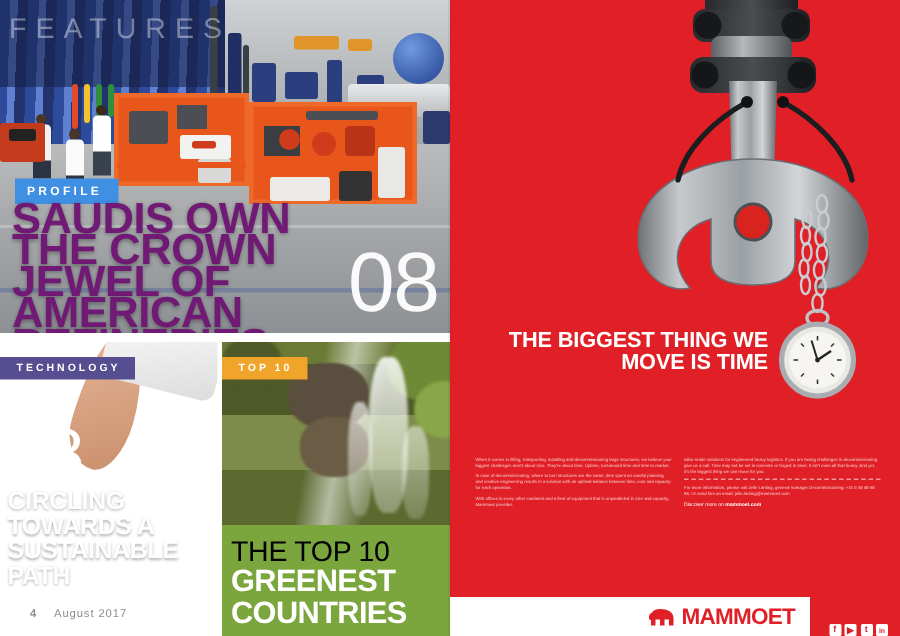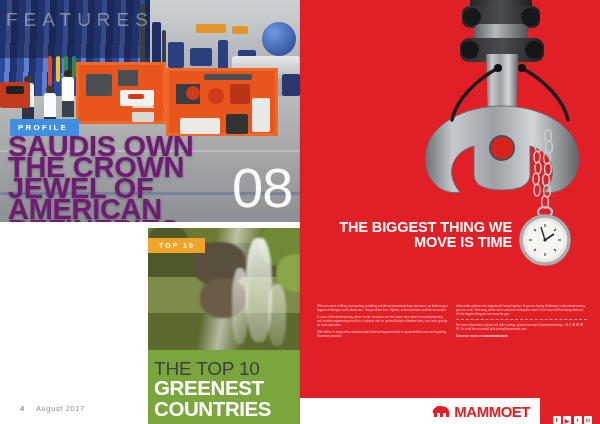--- a/index.html
+++ b/index.html
@@ -115,21 +115,21 @@
     position: absolute; left: 0; top: 10px;
     background: #f0a42a; color: #fff;
     font-size: 7px; font-weight: 700; letter-spacing: 2px;
     padding: 4px 10px 4px 11px;
   }
   #top10-number {
     position: absolute; left: 5px; top: 56px;
     color: #fff; font-size: 48px; font-weight: 300; line-height: 46px;
   }
   #green-panel { position: absolute; left: 0; top: 122px; width: 152px; height: 74px; background: #7ba63d; }
-  #green-line1 { position: absolute; left: 6px; top: 9px; color: #404040;
+  #green-line1 { position: absolute; left: 6px; top: 9px; color: #000000;
     font-size: 19px; font-weight: 300; line-height: 19px; letter-spacing: -0.2px; }
   #green-line2 { position: absolute; left: 6px; top: 28px; width: 146px; color: #ffffff;
     font-size: 20.5px; font-weight: 700; line-height: 20.5px; letter-spacing: -0.4px; }
 
   
   #left-footer { position: absolute; left: 0; top: 398px; width: 145px; height: 26px; background: #fff; }
   #folio-num { position: absolute; left: 20px; top: 6px; font-size: 7.5px; color: #8d8d8d; font-weight: 700; }
   #folio-date { position: absolute; left: 36px; top: 6px; font-size: 7.5px; color: #8d8d8d; letter-spacing: .6px; }
 
   
@@ -228,20 +228,28 @@
         <div class="machine" style="left:6px;top:86px;width:18px;height:8px;background:#222;"></div>
         <div class="machine" style="left:282px;top:74px;width:18px;height:22px;background:#2a3a6e;"></div>
       </div>
 
       <div id="features-label">FEATURES</div>
       <div id="profile-badge">PROFILE</div>
       <div id="hero-title">SAUDIS OWN THE CROWN JEWEL OF AMERICAN REFINERIES</div>
       <div id="hero-number">08</div>
     </div>
 
+    <div id="card-tech">
+      <div class="berry-bg"></div>
+      <div class="arm"></div>
+      <div class="sleeve"></div>
+      <div id="tech-badge">TECHNOLOGY</div>
+      <div id="tech-number">18</div>
+      <div id="tech-title">CIRCLING TOWARDS A SUSTAINABLE PATH</div>
+    </div>
 
     <div id="card-top10">
       <div class="falls-bg">
         <div class="rock" style="left:44px;top:14px;width:54px;height:44px;"></div>
         <div class="rock" style="left:52px;top:50px;width:46px;height:40px;background:#6b5c45;"></div>
         <div class="foliage" style="left:110px;top:-6px;width:54px;height:46px;"></div>
         <div class="foliage" style="left:128px;top:26px;width:40px;height:38px;background:#8aa64a;"></div>
         <div class="foliage" style="left:0;top:-4px;width:40px;height:34px;background:#4e5a28;"></div>
         <div class="water" style="left:98px;top:10px;width:26px;height:104px;"></div>
         <div class="water" style="left:84px;top:40px;width:16px;height:76px;opacity:.75;"></div>

